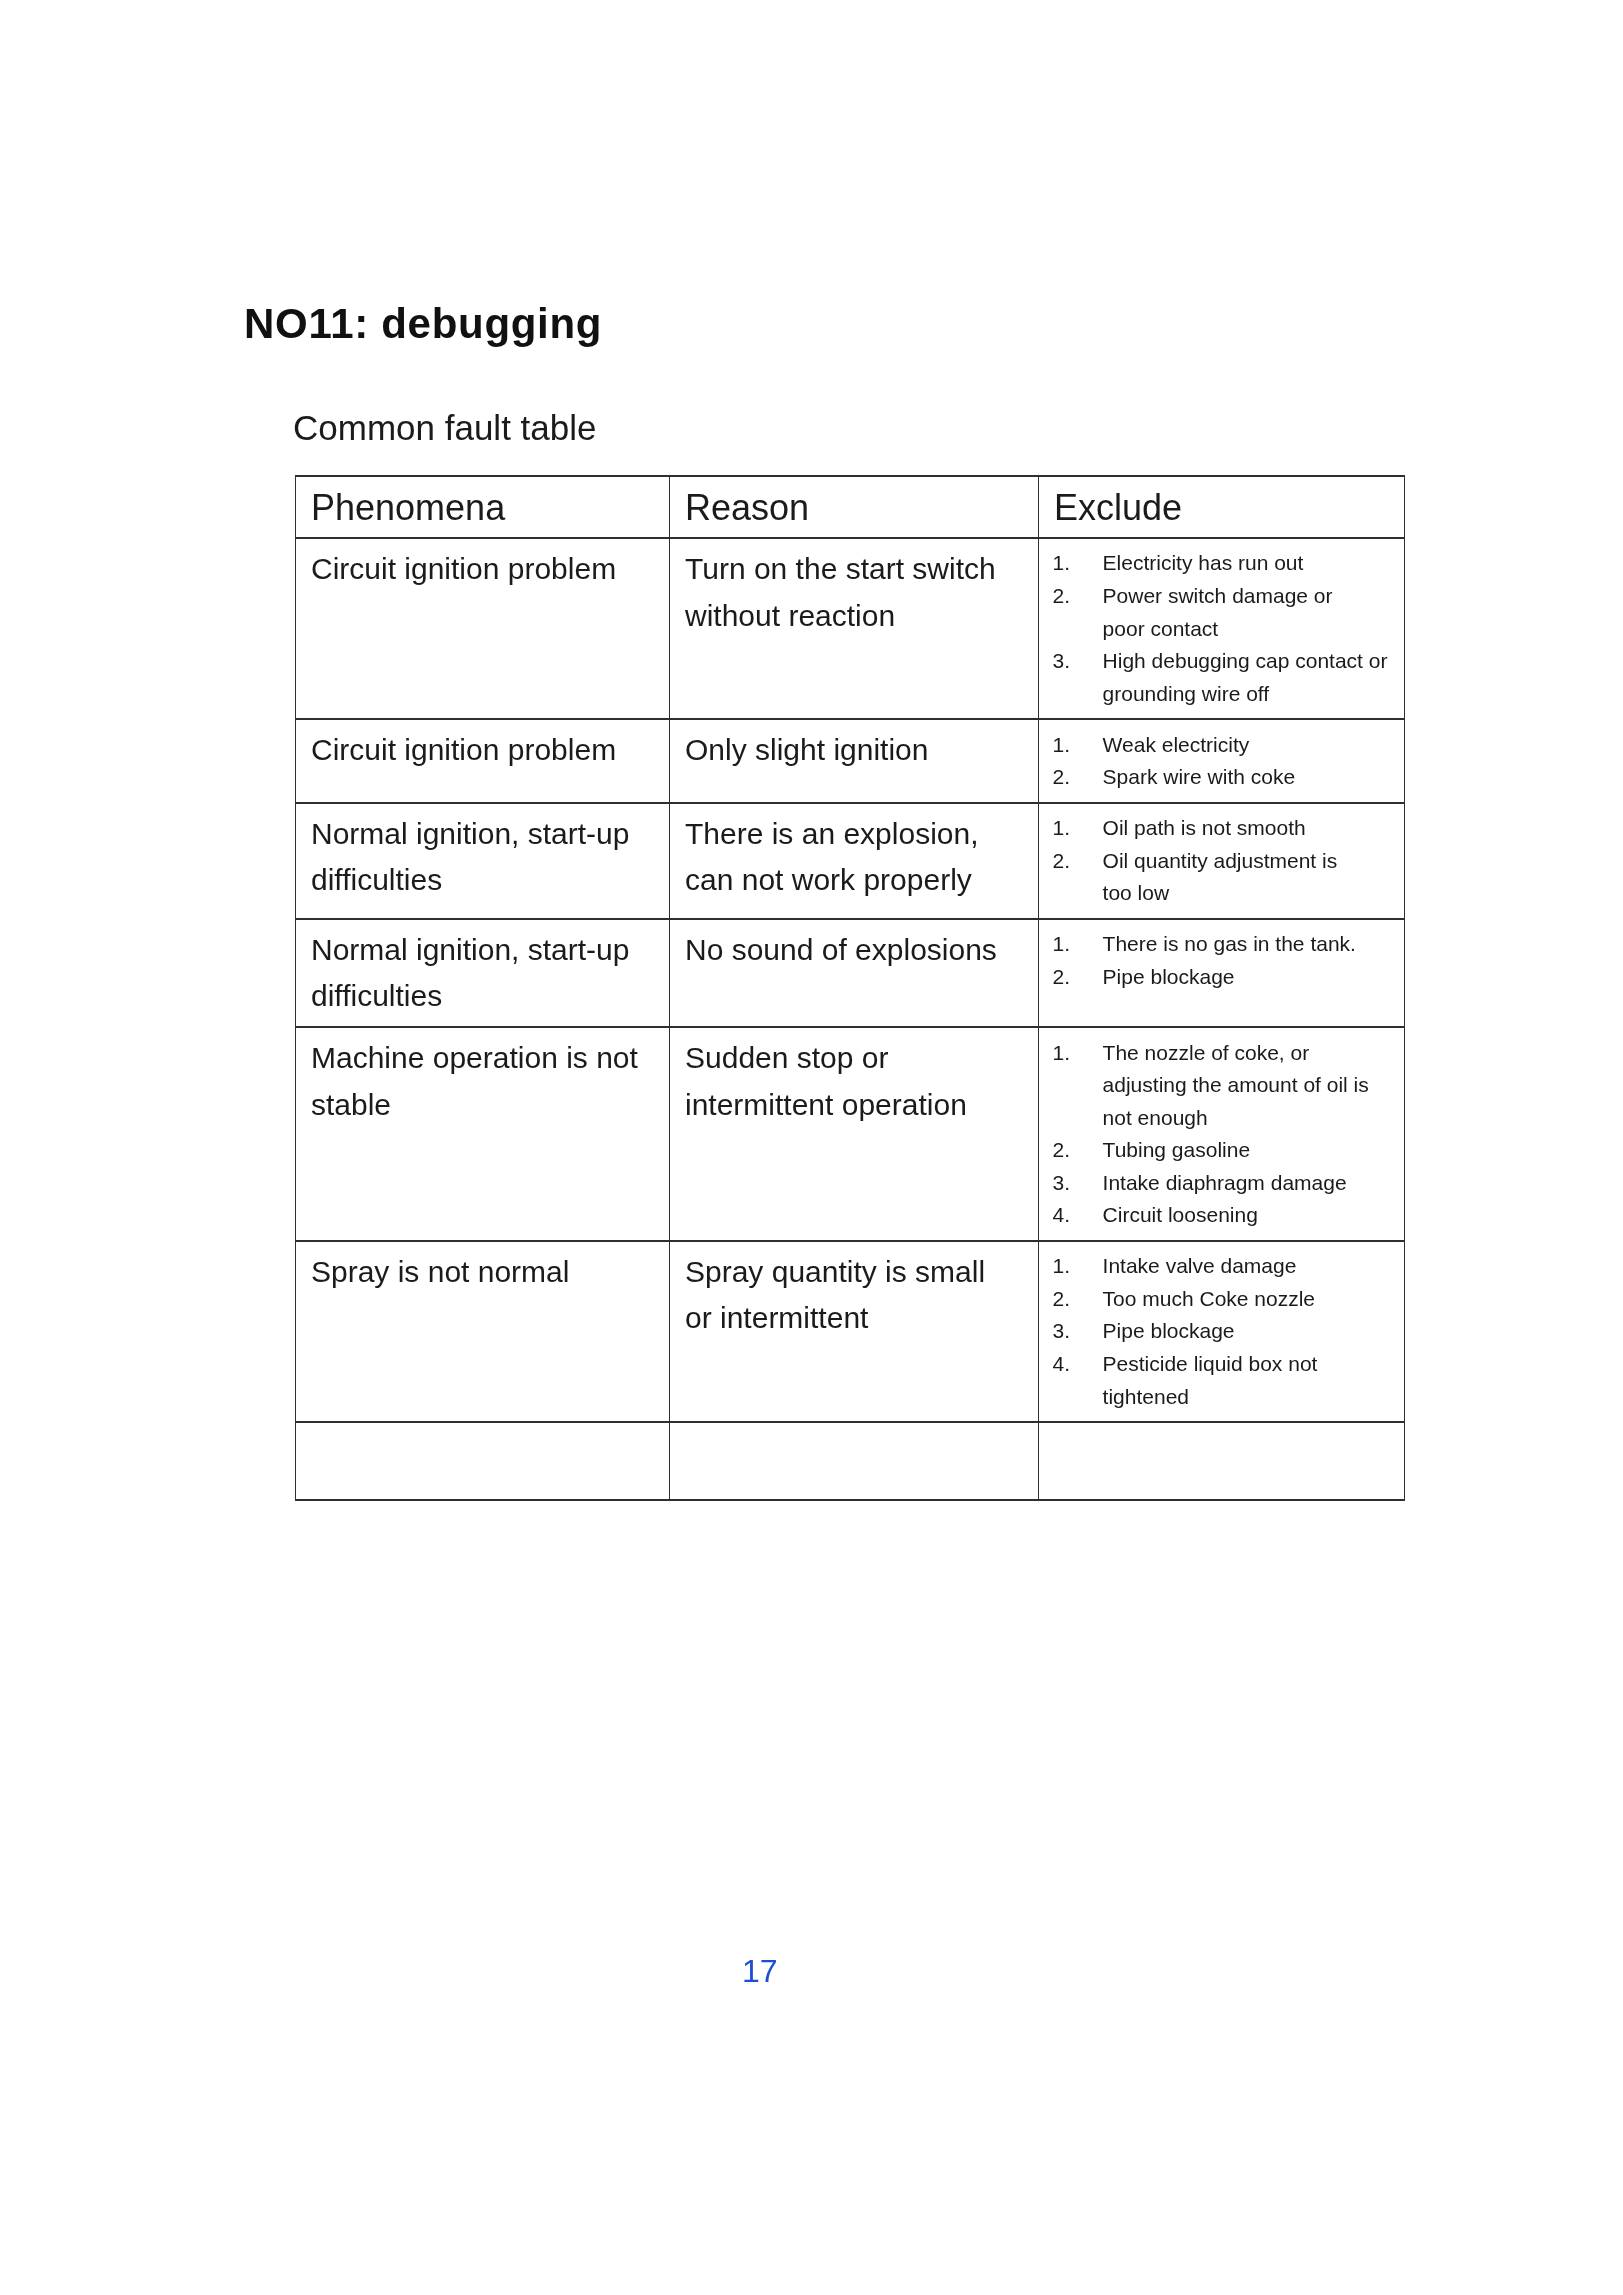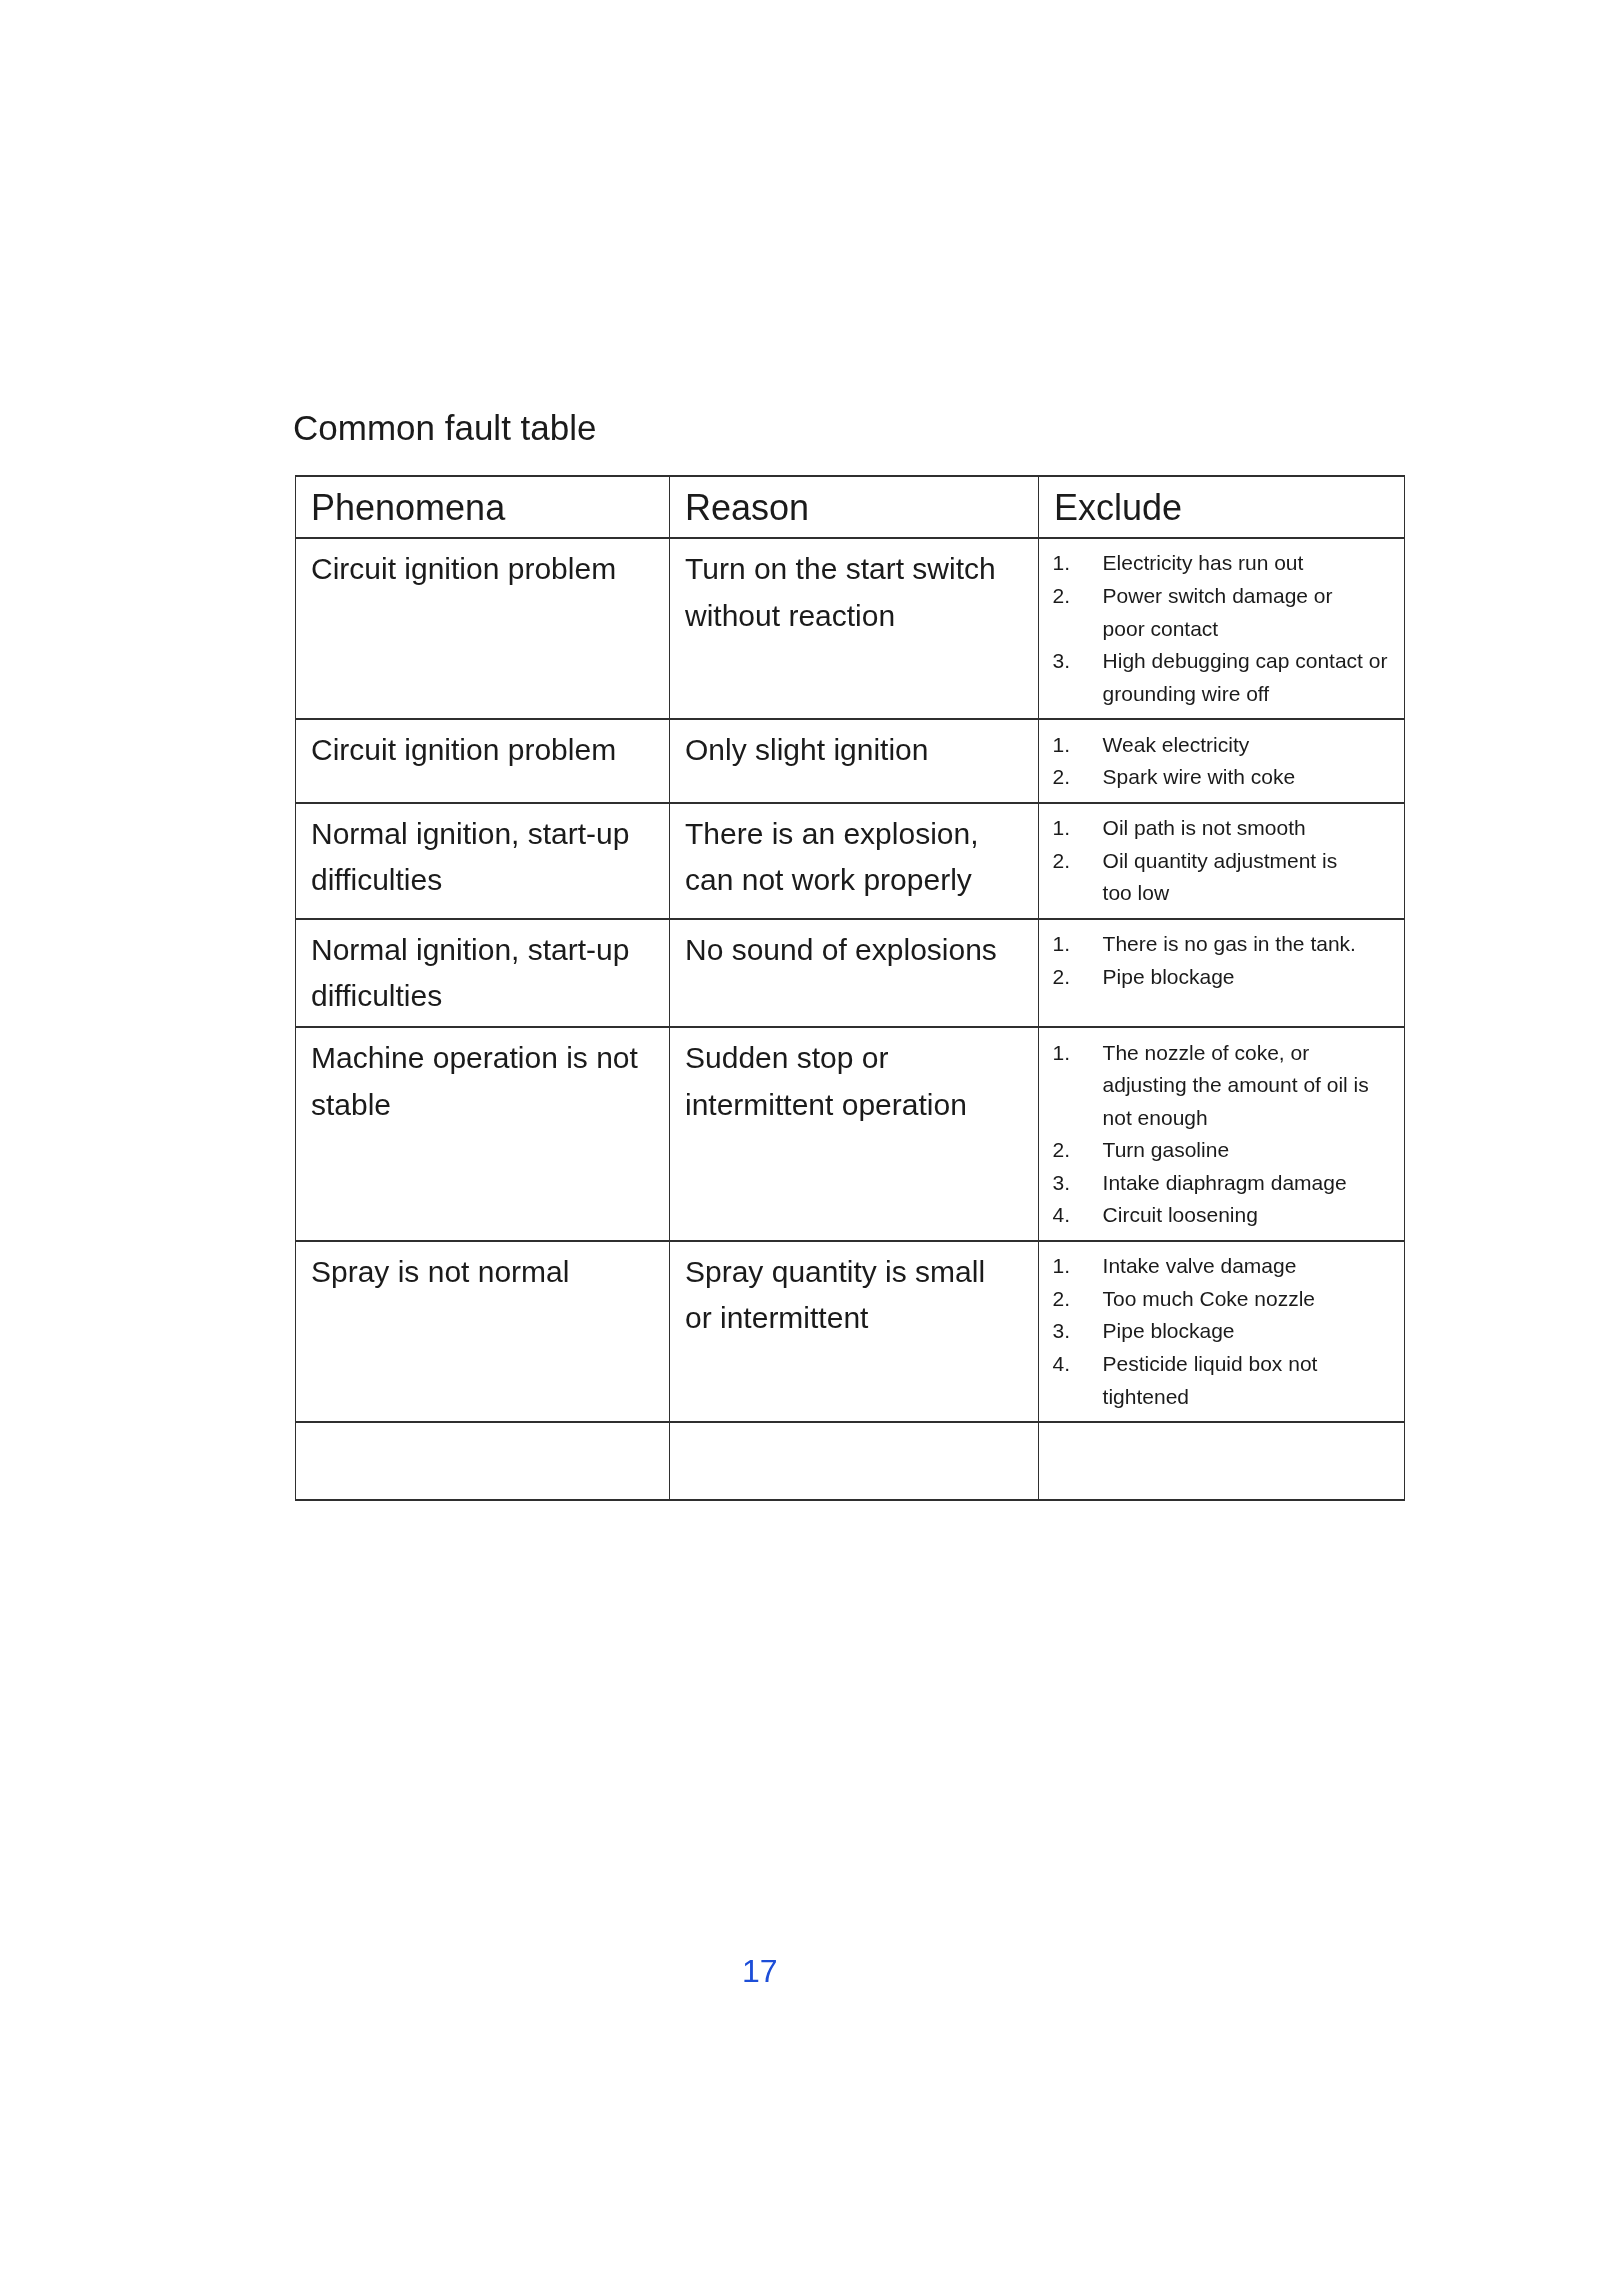--- a/index.html
+++ b/index.html
@@ -90,20 +90,21 @@
     top: 1953px;
     font-size: 32px;
     color: #1d4ed8;
   }
 </style>
 </head>
 <body>
 
 <div class="page">
 
+  <h1 class="doc-title">NO11: debugging</h1>
 
   <h2 class="doc-subtitle">Common fault table</h2>
 
   <table class="fault-table">
     <colgroup>
       <col style="width:374px">
       <col style="width:369px">
       <col style="width:366px">
     </colgroup>
     <thead>
@@ -188,21 +189,21 @@
 intermittent operation</td>
           <td class="exclude-cell">
             <div class="exclude-item">
               <span class="num">1.</span>
               <span class="txt">The nozzle of coke, or
 adjusting the amount of oil is
 not enough</span>
             </div>
             <div class="exclude-item">
               <span class="num">2.</span>
-              <span class="txt">Turn gasoline</span>
+              <span class="txt">Tubing gasoline</span>
             </div>
             <div class="exclude-item">
               <span class="num">3.</span>
               <span class="txt">Intake diaphragm damage</span>
             </div>
             <div class="exclude-item">
               <span class="num">4.</span>
               <span class="txt">Circuit loosening</span>
             </div>
           </td>

